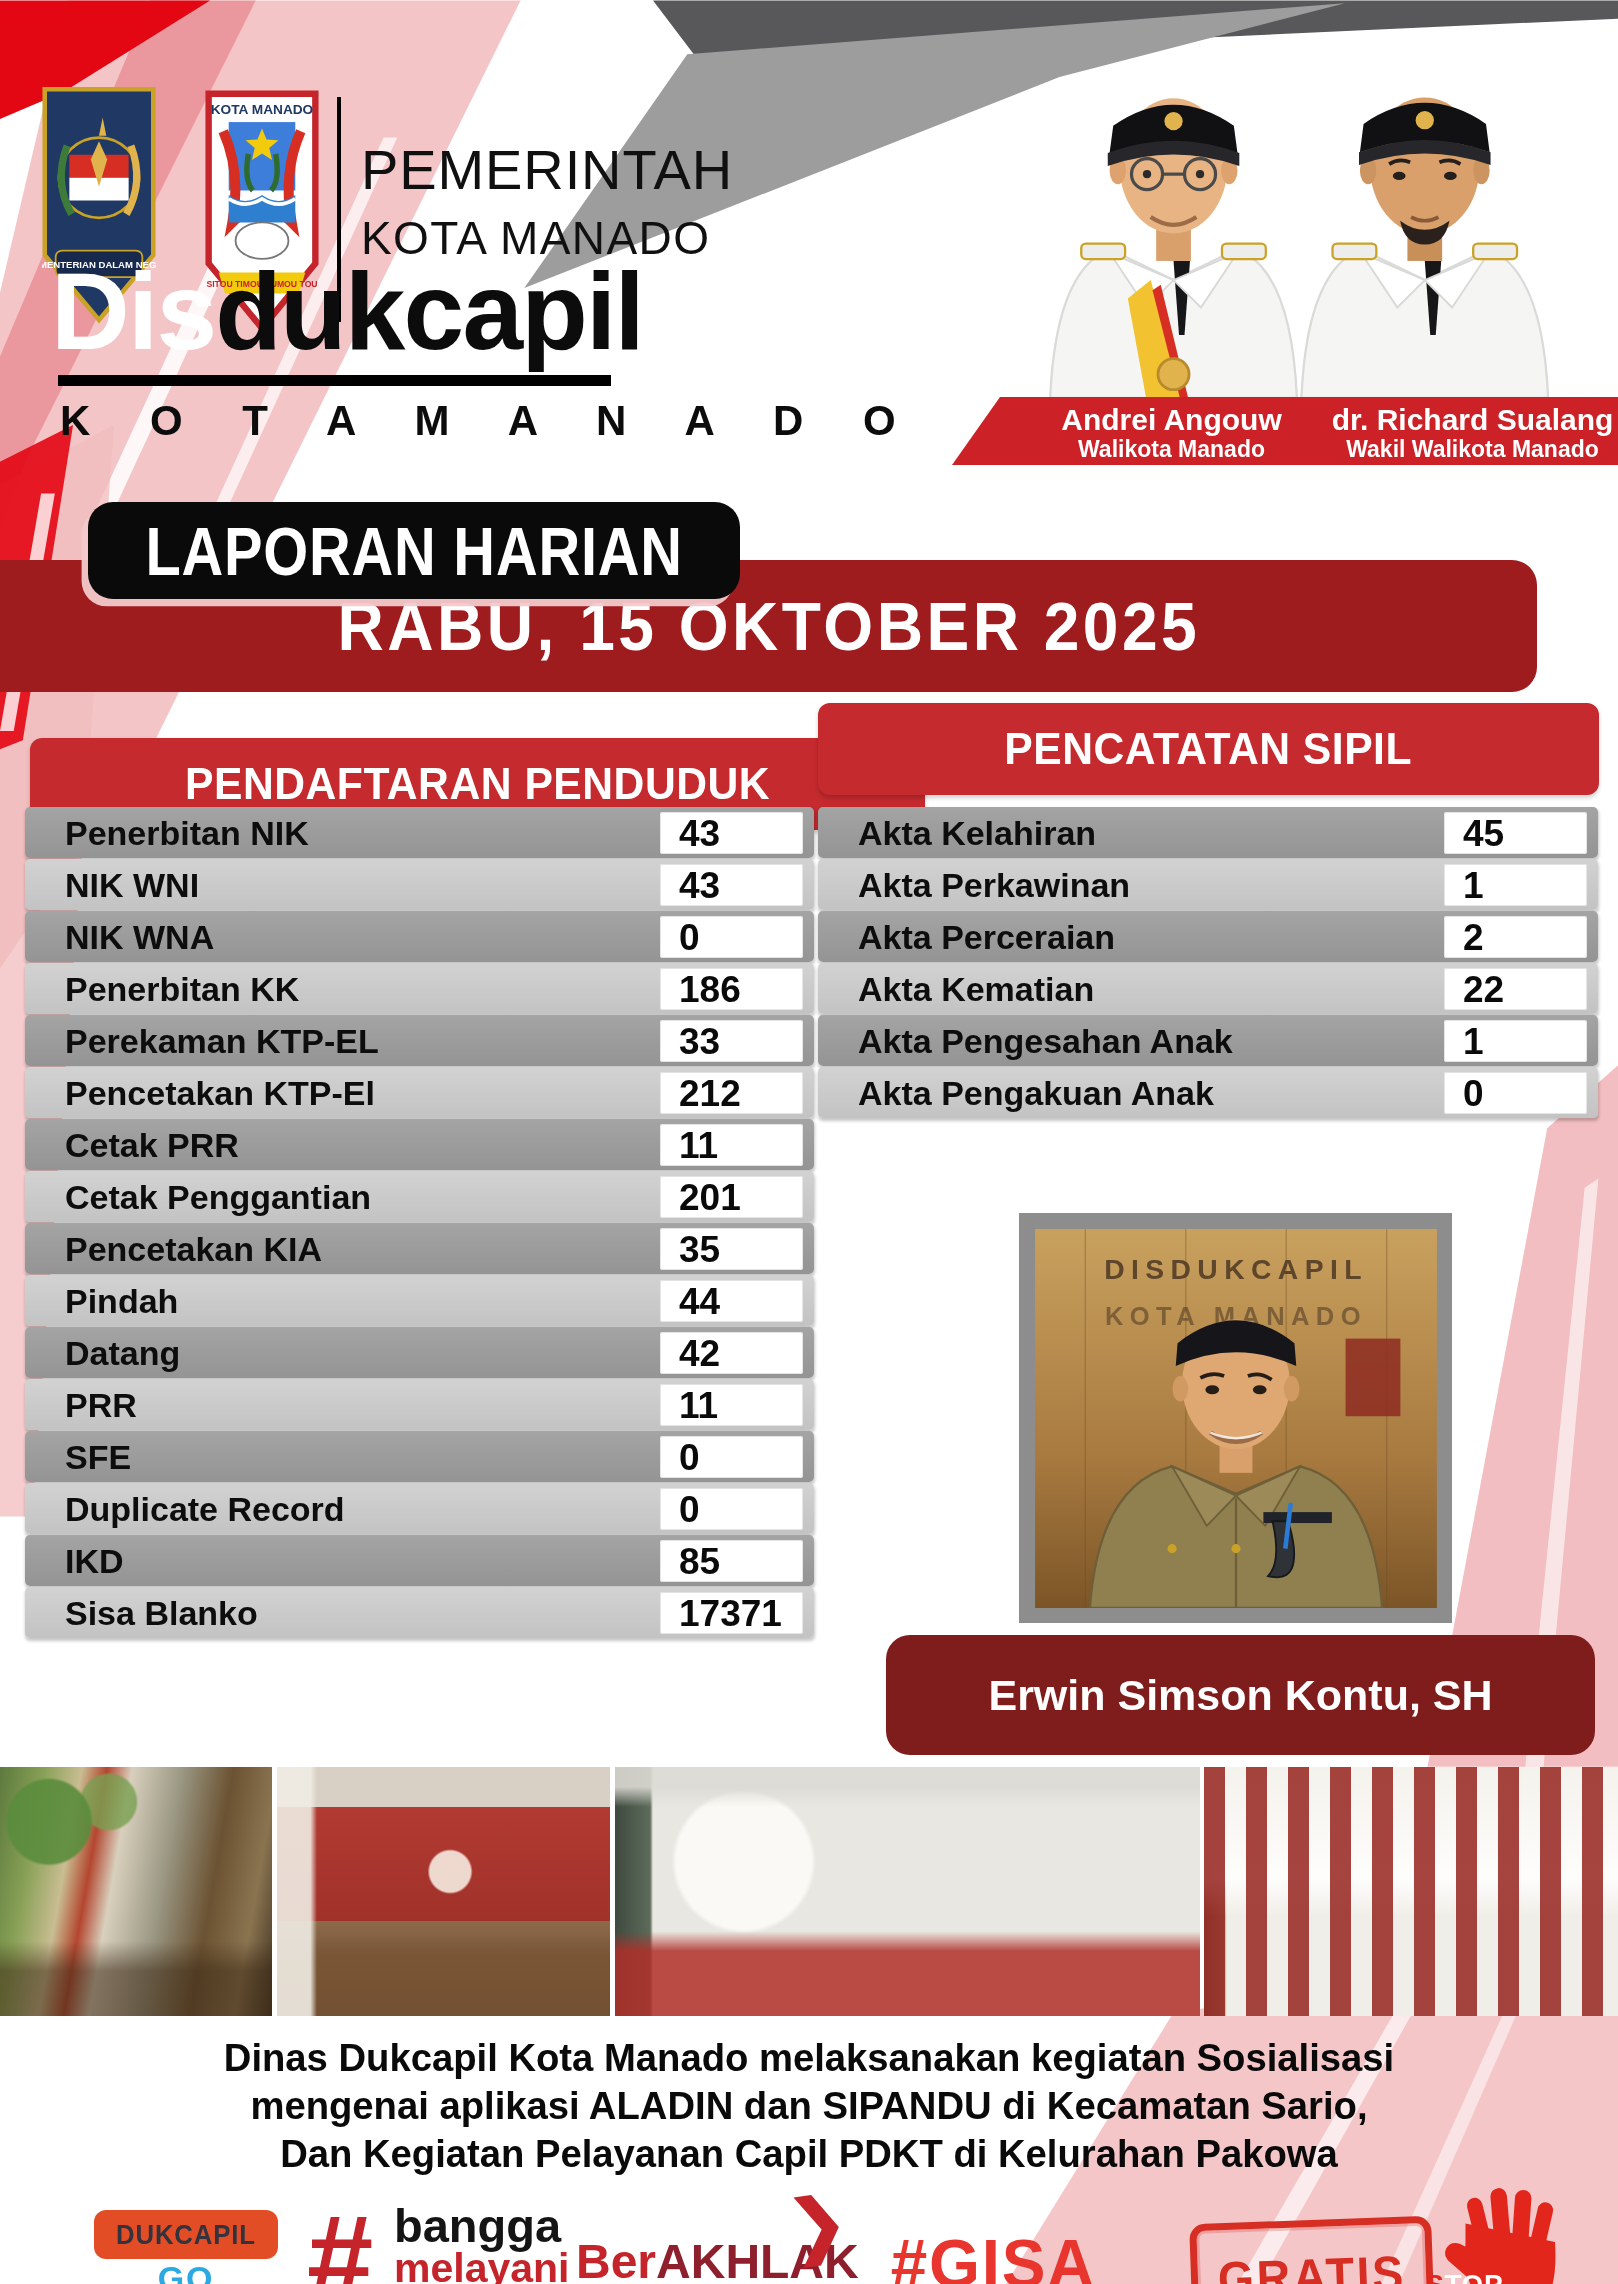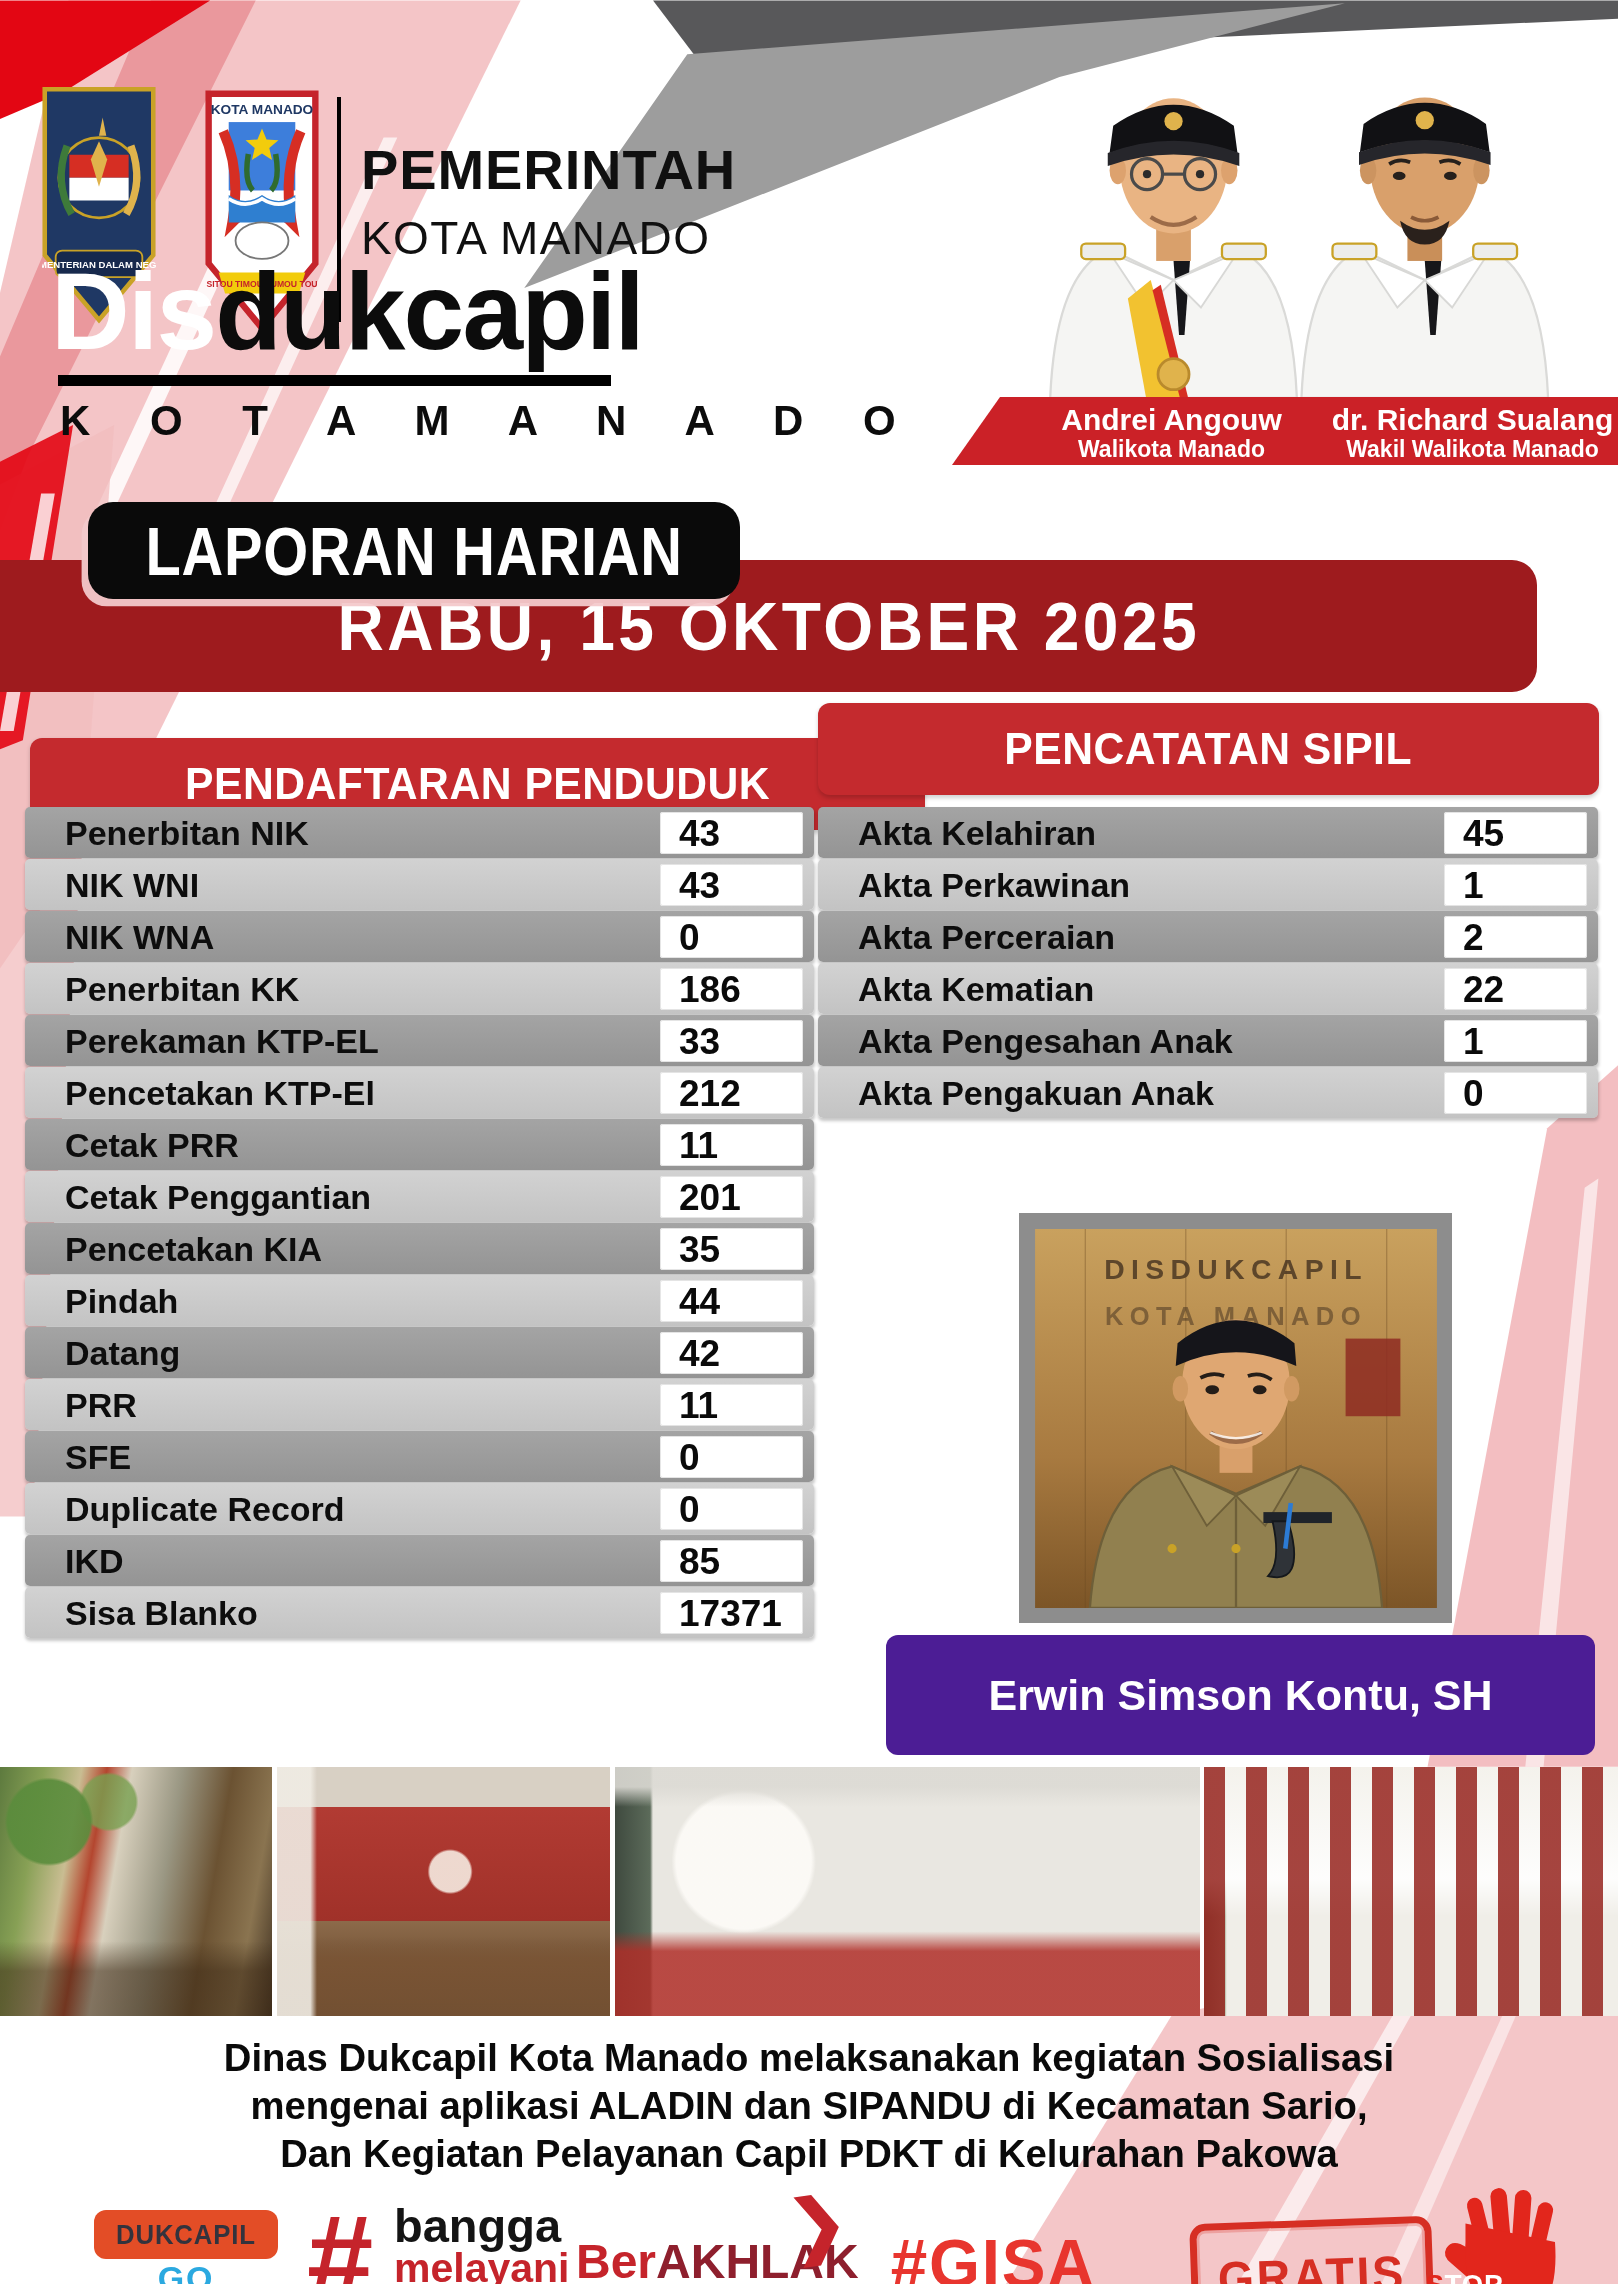--- a/index.html
+++ b/index.html
@@ -2,21 +2,21 @@
 <html style="font-size:7.3px"><head>
 <meta charset="utf-8">
 <style>
   html,body{margin:0;padding:0;background:#fff;}
   .page{position:relative;width:1618px;height:2428px;overflow:hidden;
         font-family:"Liberation Sans",sans-serif;background:#fff;}
   .abs{position:absolute;}
   
   #deco{position:absolute;left:0;top:0;z-index:0;}
   
-  .gov-line1{left:361px;top:137px;font-size:56px;font-weight:bold;color:#101010;letter-spacing:0.9px;}
+  .gov-line1{left:361px;top:137px;font-size:56px;font-weight:normal;color:#101010;letter-spacing:0.9px;}
   .gov-line2{left:361px;top:211px;font-size:46px;color:#101010;letter-spacing:1.4px;}
   .logo-divider{left:337px;top:97px;width:3.7px;height:225px;background:#000;}
   .brand{left:51px;top:257px;font-size:109px;font-weight:bold;letter-spacing:-1.8px;line-height:109px;}
   .brand .w{color:#fff;}
   .brand .b{color:#0c0c0c;}
   .brand-rule{left:58px;top:375px;width:553px;height:11px;background:#000;}
   .brand-sub{left:60px;top:397px;width:699px;font-size:42px;font-weight:bold;color:#0c0c0c;letter-spacing:24px;white-space:nowrap;}
   
   .officials-band{left:952px;top:397px;width:666px;height:68px;background:#CB2127;
                   clip-path:polygon(48px 0,100% 0,100% 100%,0 100%);z-index:3;}
@@ -46,21 +46,21 @@
   .drow.dark{background:linear-gradient(#a4a4a4,#949494);}
   .drow.light{background:linear-gradient(#d2d2d2,#c3c3c3);}
   .dlabel{position:absolute;left:40px;top:0;height:51px;line-height:52px;
           font-size:34px;font-weight:bold;color:#0d0d0d;white-space:nowrap;}
   .dbox{position:absolute;right:11px;top:4.6px;width:143px;height:42px;background:#fff;
         border-radius:2.7px;box-shadow:inset 0 0 0 0.9px #e4e4e4;}
   .dval{padding-left:19px;line-height:43px;font-size:37px;font-weight:bold;color:#0a0a0a;}
   
   .kadis-photo{left:1019px;top:1213px;width:433px;height:410px;background:#8D8D8D;z-index:2;padding:0;}
   .kadis-inner{position:absolute;left:15.5px;top:15.5px;right:15.5px;bottom:15.5px;overflow:hidden;}
-  .kadis-caption{left:886px;top:1635px;width:709px;height:120px;background:#4c1d95;border-radius:12px;z-index:2;
+  .kadis-caption{left:886px;top:1635px;width:709px;height:120px;background:#7f1d1d;border-radius:24px;z-index:2;
                  display:flex;flex-direction:column;align-items:center;justify-content:center;color:#fff;}
   .kadis-name{font-size:43px;font-weight:bold;line-height:51px;}
   .kadis-title{font-size:36px;font-weight:bold;line-height:42px;}
   
   .photo{top:1767px;height:249px;z-index:2;}
   #ph1{left:0;width:272px;
        background:
         radial-gradient(circle at 18% 22%,rgba(90,140,60,.9) 0 14%,rgba(90,140,60,0) 15%),
         radial-gradient(circle at 40% 14%,rgba(120,160,80,.8) 0 10%,rgba(120,160,80,0) 11%),
         linear-gradient(100deg,#5d7a3e 0%,#87a055 14%,#c9bd92 26%,#b4462f 34%,#d8d0bd 42%,#9a9783 58%,#6b5232 74%,#8a7450 88%,#403122 100%);}

